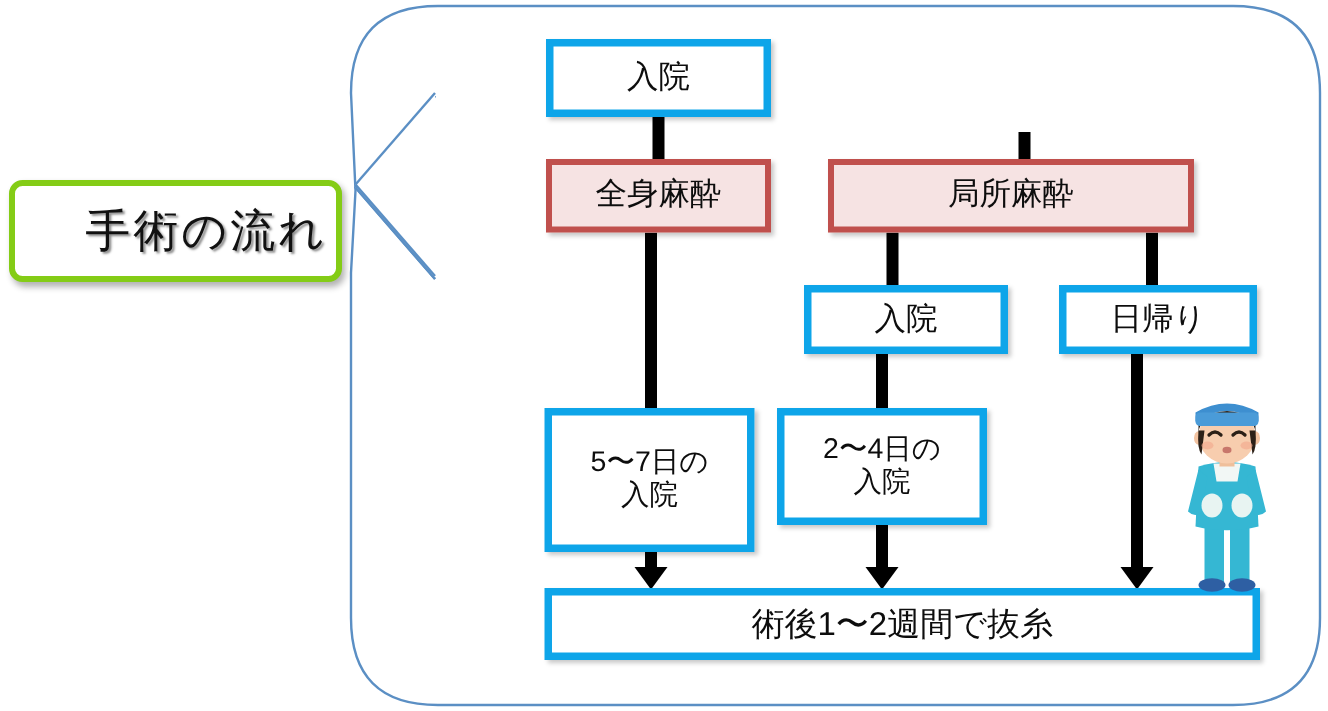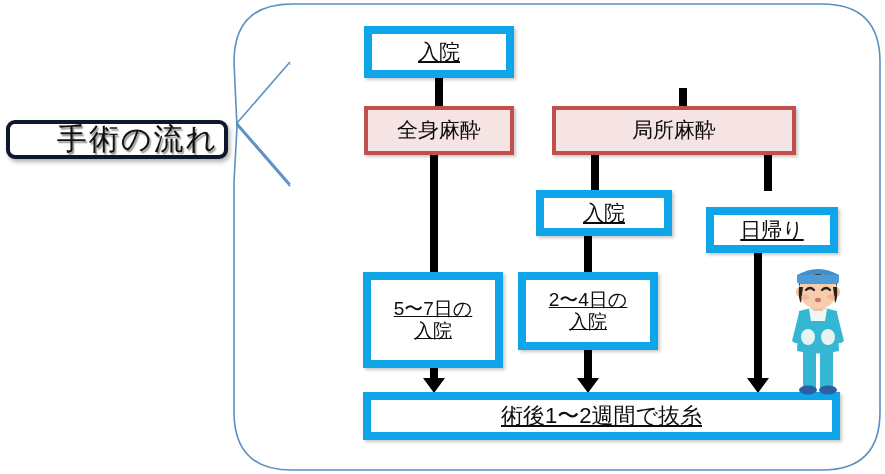--- a/index.html
+++ b/index.html
@@ -17,24 +17,24 @@
     background: #ffffff;
     overflow: hidden;
   }
 
   
   .callout-box {
     position: absolute;
     left: 6px;
     top: 120px;
     width: 222px;
-    height: 39px;
+    height: 68px;
     box-sizing: border-box;
     background: #ffffff;
-    border: 4px solid #0f172a;
+    border: 4px solid #84cc16;
     border-radius: 9px;
     box-shadow: 2px 3px 4px rgba(0,0,0,0.30);
     display: flex;
     align-items: center;
     justify-content: center;
     z-index: 6;
     padding-left: 41px;
   }
   .callout-text {
     font-size: 30px;
@@ -59,23 +59,22 @@
     box-sizing: border-box;
     display: flex;
     align-items: center;
     justify-content: center;
     text-align: center;
     z-index: 4;
     color: #0d0d0d;
   }
   .node-blue {
     background: #ffffff;
-    border: 8px solid #0ea5e9;
+    border: 5px solid #0ea5e9;
     box-shadow: 2px 2px 3px rgba(0,0,0,0.22);
-    text-decoration: underline;
   }
   .node-red {
     background: #F6E3E3;
     border: 4px solid #C0504D;
     box-shadow: 2px 2px 3px rgba(0,0,0,0.22);
   }
   .node-label {
     font-size: 21px;
     line-height: 1.16;
     white-space: pre-line;
@@ -164,21 +163,21 @@
   </div>
 
   <div class="node node-red" style="left:552px; top:106px; width:244px; height:49px;">
     <span class="node-label">局所麻酔</span>
   </div>
 
   <div class="node node-blue" style="left:536px; top:190px; width:136px; height:46px;">
     <span class="node-label">入院</span>
   </div>
 
-  <div class="node node-blue" style="left:706px; top:190px; width:132px; height:46px;margin-top:17px;">
+  <div class="node node-blue" style="left:706px; top:190px; width:132px; height:46px;">
     <span class="node-label">日帰り</span>
   </div>
 
   <div class="node node-blue" style="left:363px; top:272px; width:140px; height:96px;">
     <span class="node-label small">5〜7日の
 入院</span>
   </div>
 
   <div class="node node-blue" style="left:518px; top:272px; width:140px; height:78px;">
     <span class="node-label small">2〜4日の

